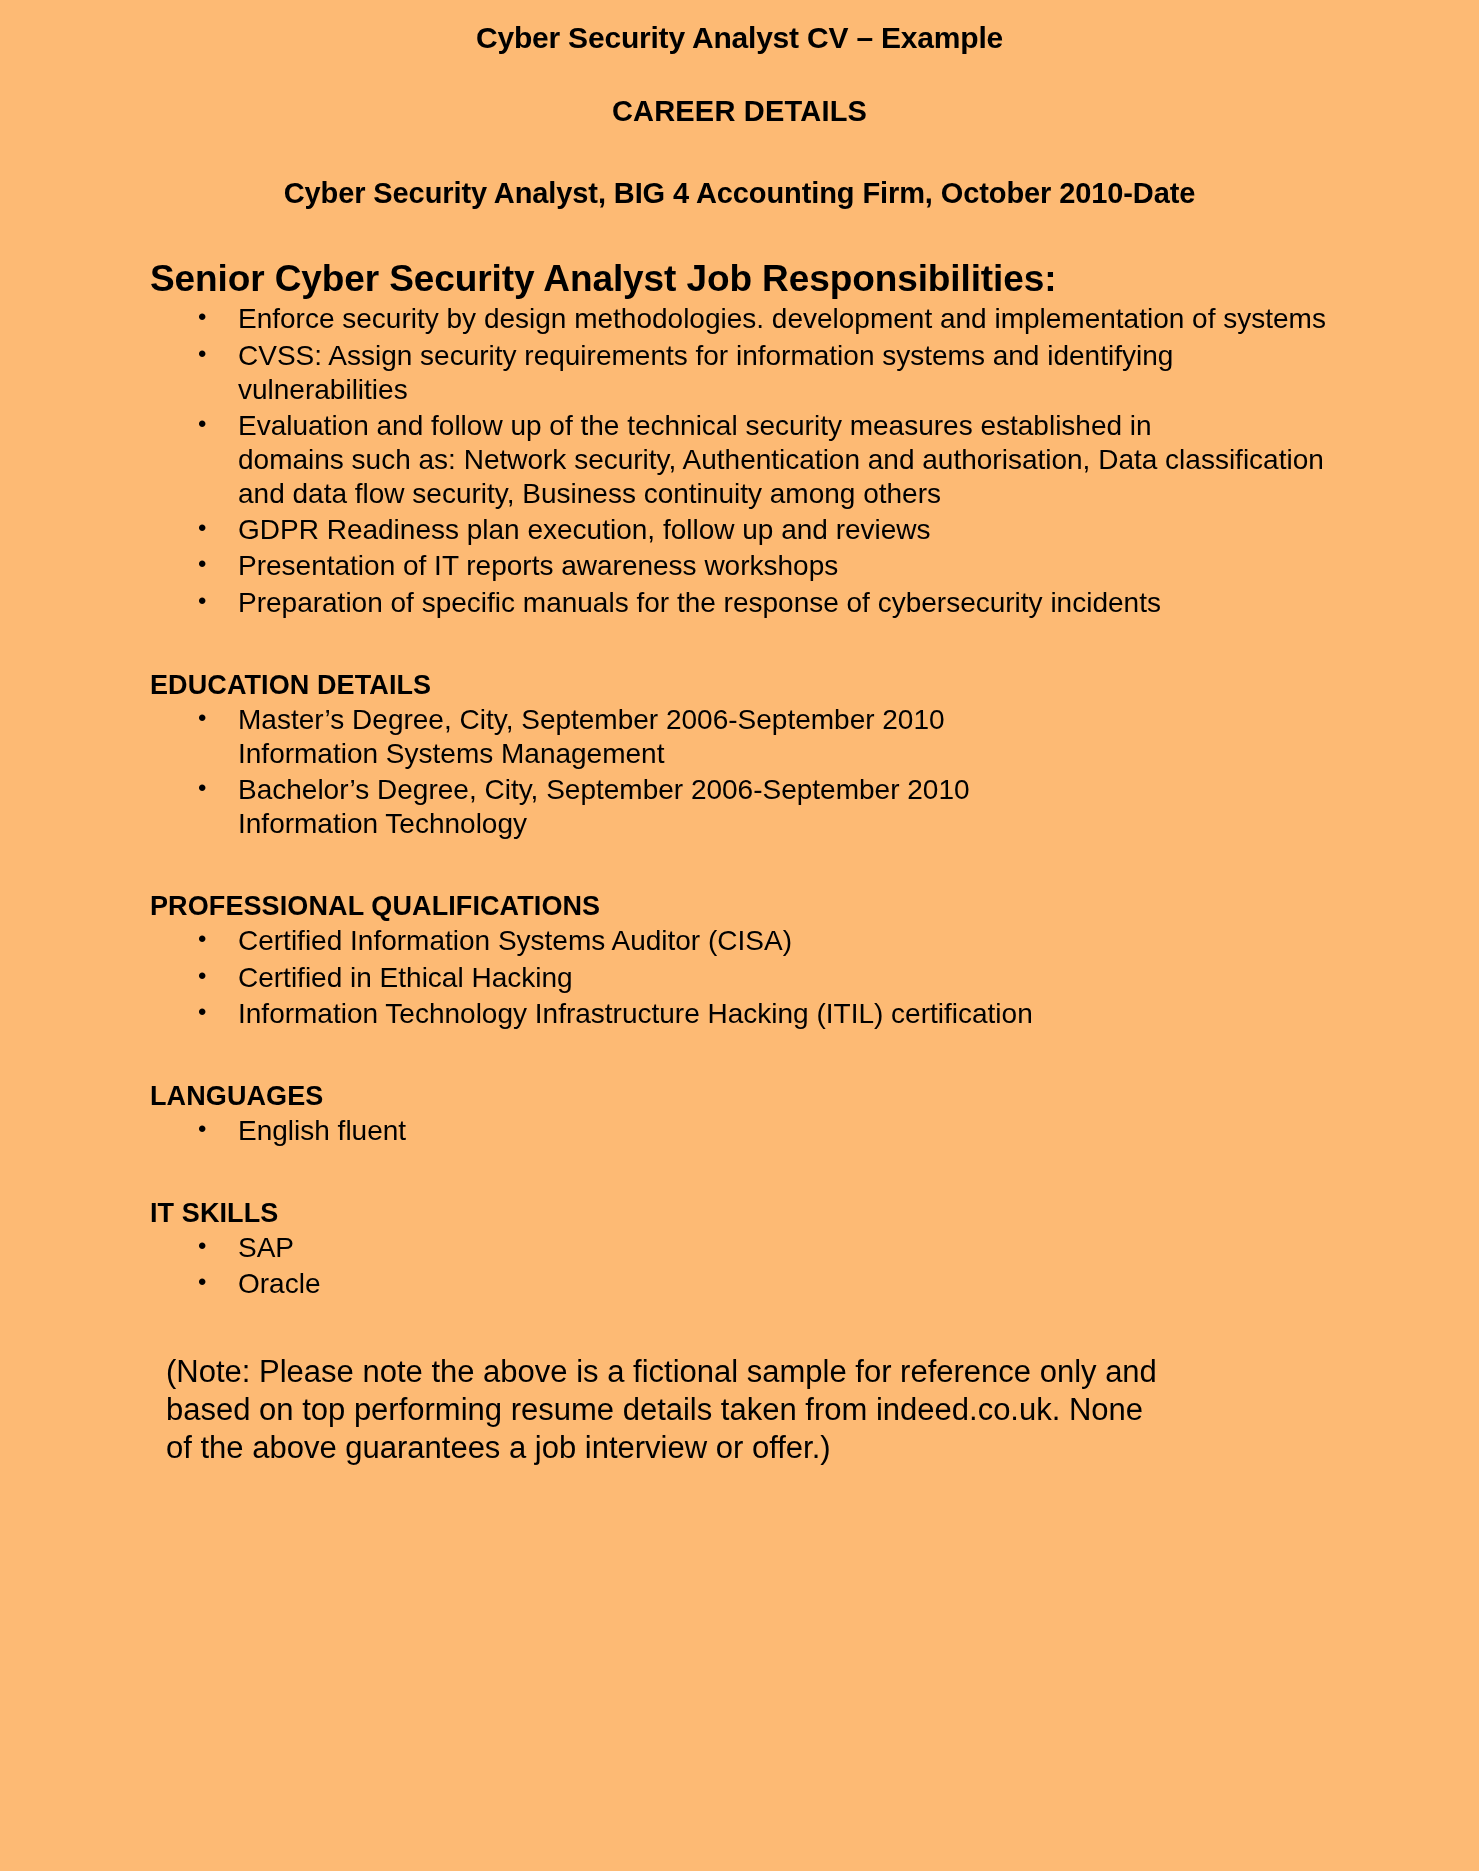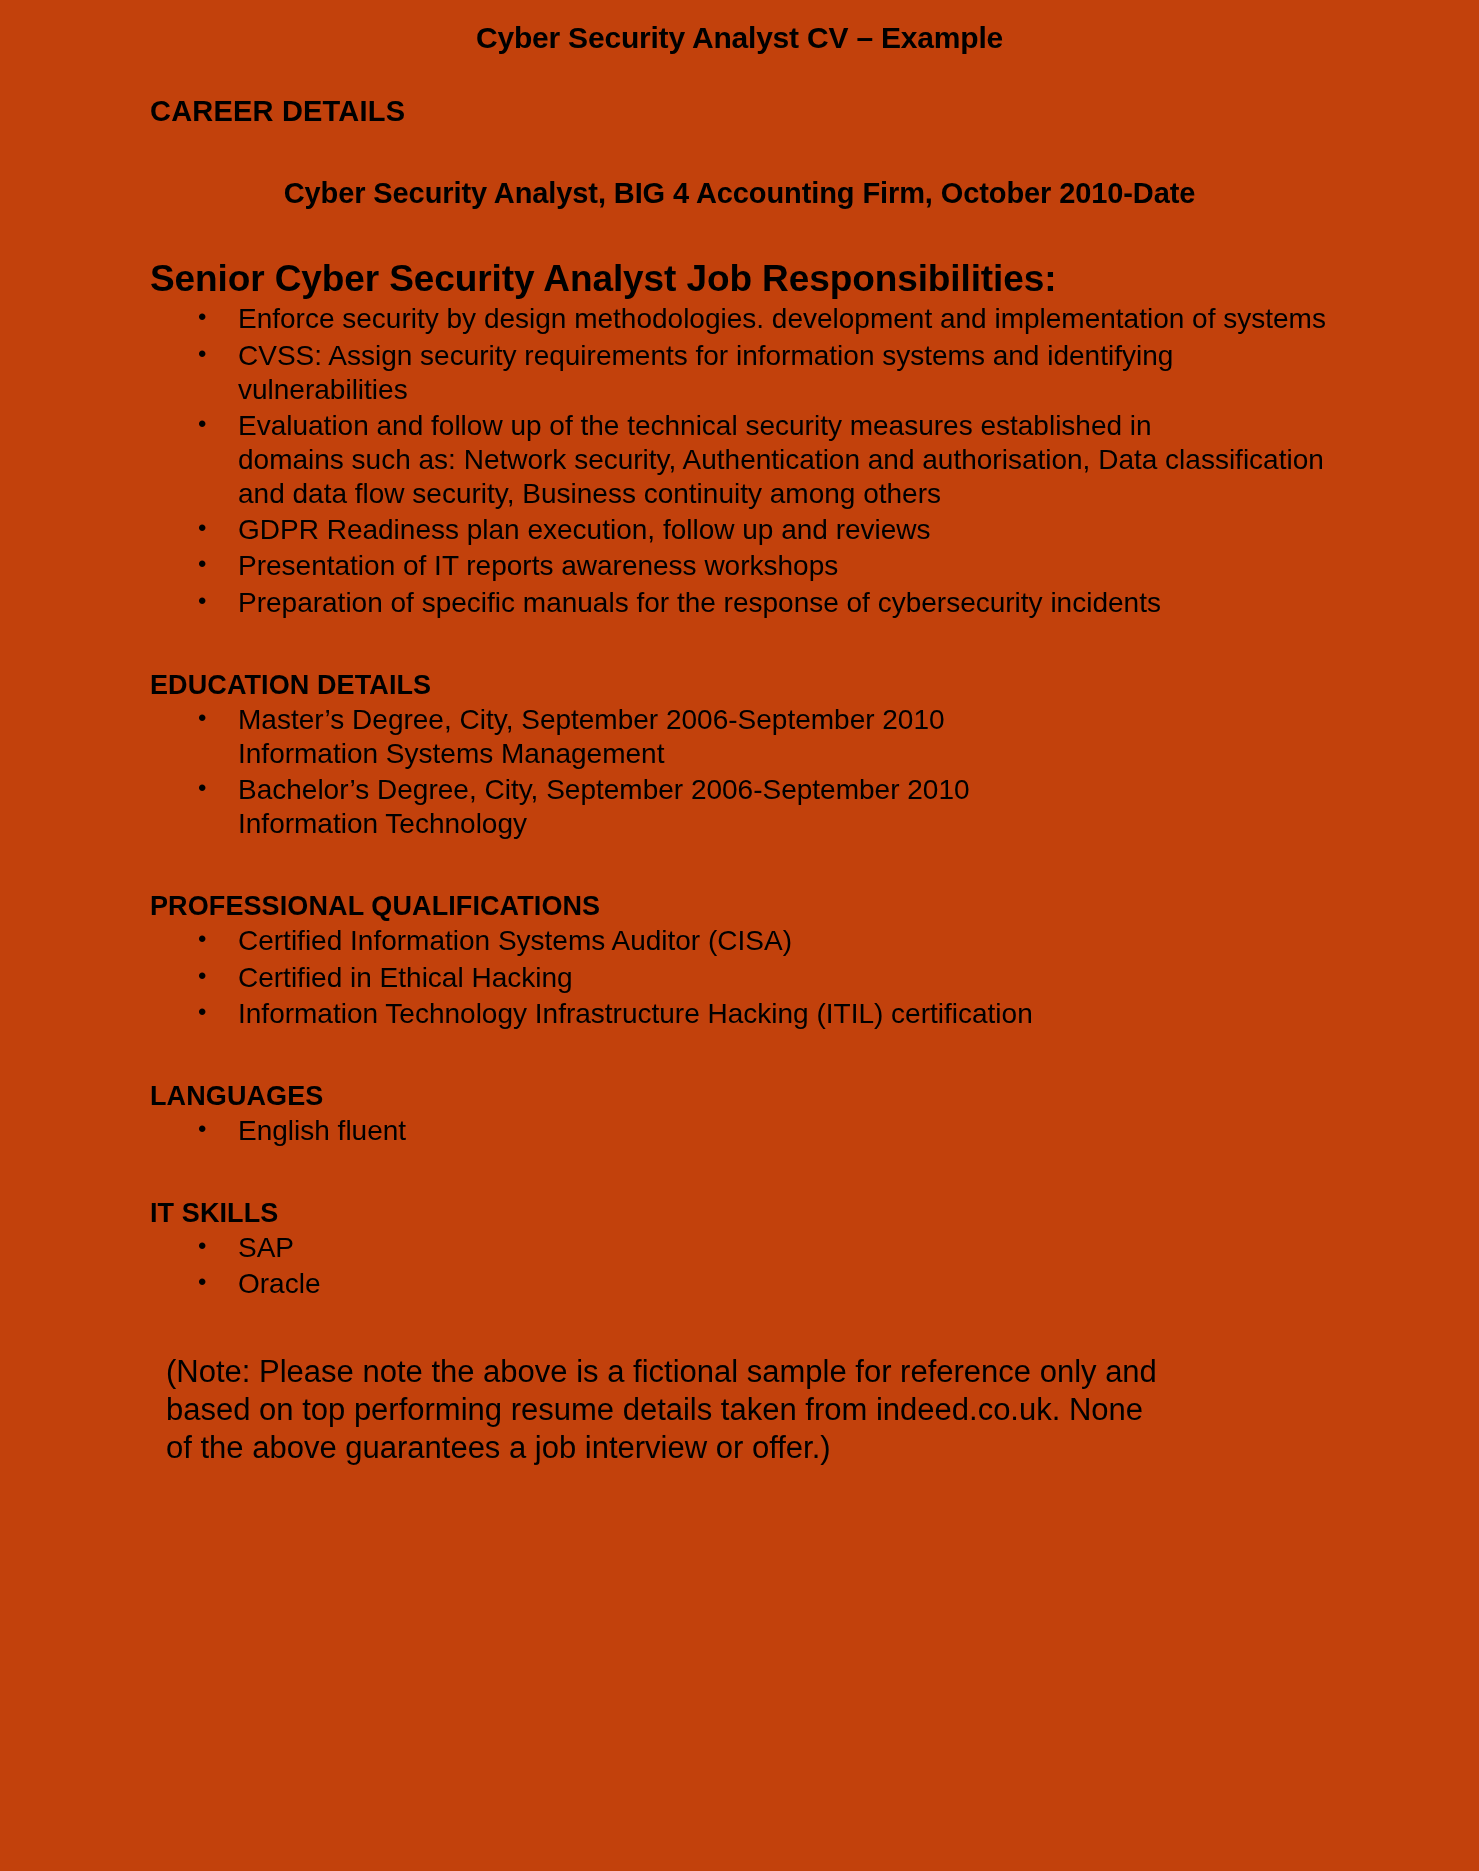--- a/index.html
+++ b/index.html
@@ -9,33 +9,34 @@
     background: #ffffff;
   }
   body {
     font-family: "Liberation Sans", sans-serif;
     color: #000000;
   }
   .page {
     width: 1479px;
     min-height: 1871px;
     box-sizing: border-box;
-    background: #c2410c;
+    background: #fdba74;
     padding: 14px 150px 20px 150px;
     position: relative;
   }
   .doc-title {
     text-align: center;
     font-weight: bold;
     font-size: 30px;
     line-height: 1.18;
     letter-spacing: -0.2px;
     margin: 6px 0 0 0;
   }
   .section-center {
+    text-align: center;
     font-weight: bold;
     font-size: 29px;
     letter-spacing: 0.2px;
     margin: 40px 0 0 0;
   }
   .job-heading {
     font-weight: bold;
     font-size: 29px;
     letter-spacing: -0.1px;
     margin: 49px 0 0 0;

